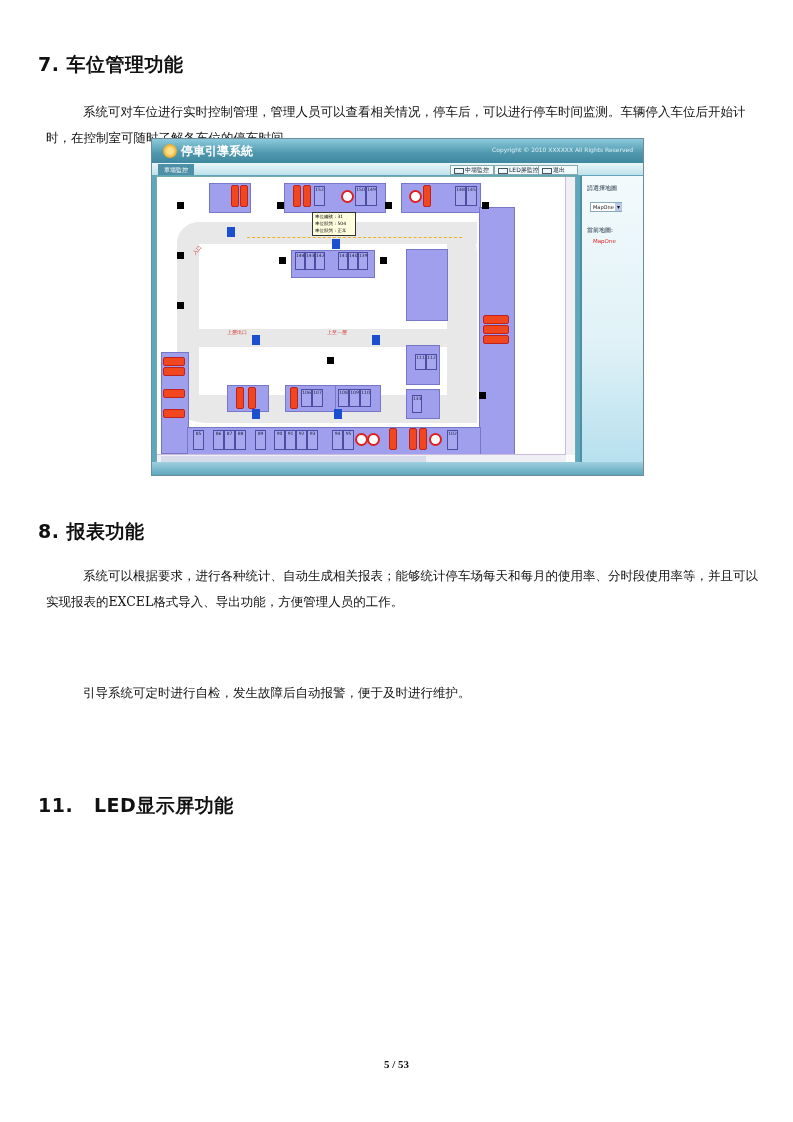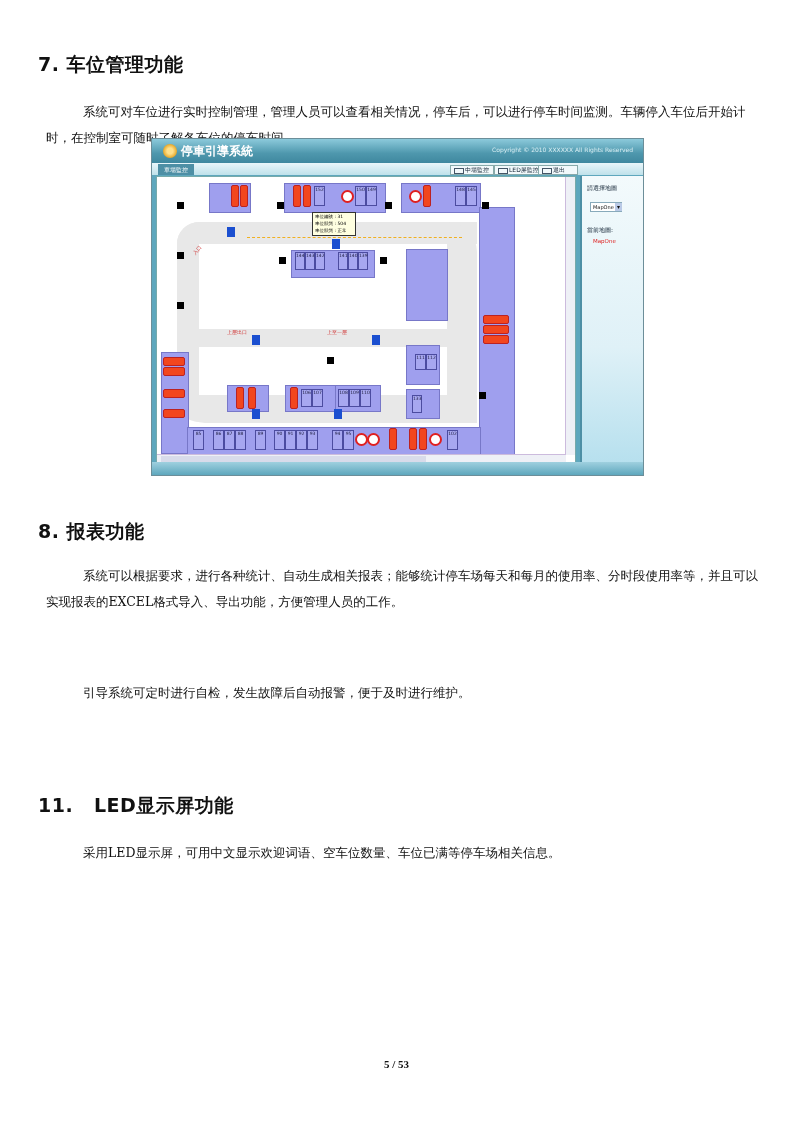--- a/index.html
+++ b/index.html
@@ -186,16 +186,15 @@
     <div class="app-foot"></div>
   </div>
 
   <h2 class="h" style="top:503px;margin-top:16px;"><span class="num">8.</span> <span>报表功能</span></h2>
   <p class="p indent" style="top:555px;">系统可以根据要求，进行各种统计、自动生成相关报表；能够统计停车场每天和每月的使用率、分时段使用率等，并且可以实现报表的EXCEL格式导入、导出功能，方便管理人员的工作。</p>
 
   <p class="p indent" style="top:672px;">引导系统可定时进行自检，发生故障后自动报警，便于及时进行维护。</p>
 
 
   <h2 class="h" style="top:793px;"><span class="num" style="width:56px;">11.</span><span>LED显示屏功能</span></h2>
-  <p class="p indent" style="top:832px;">采用LED显示屏，可用中文显示欢迎词语、空车位数量、车位已满等停车场相关信息。</p>
 
   <div class="pg">5 / 53</div>
 </div>
 
 </body></html>

